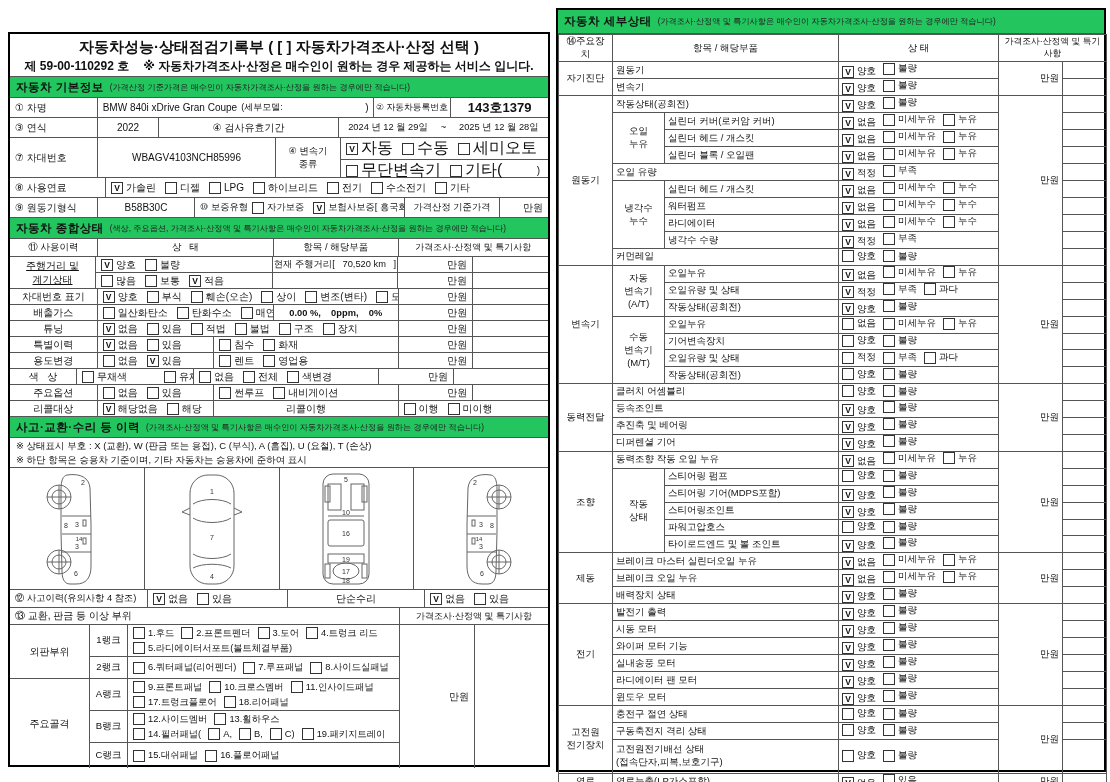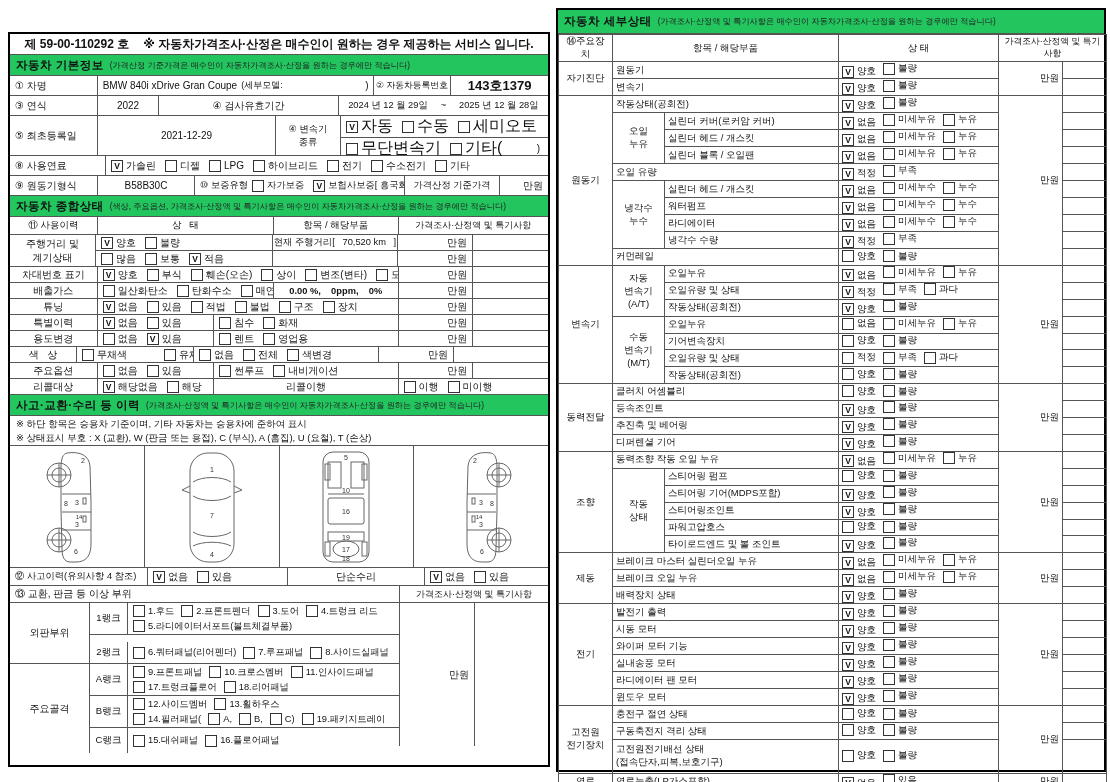--- a/index.html
+++ b/index.html
@@ -57,20 +57,21 @@
   svg text{font-family:"Liberation Sans","DejaVu Sans",sans-serif;}
   .diagcell{border-right:1px solid #555;flex:1;display:flex;align-items:center;justify-content:center;box-sizing:border-box;}
   .diagcell:last-child{border-right:none;}
 </style>
 </head>
 <body>
 
 <div id="page">
 
   <div id="left-panel" class="panel">
+    <div class="title1">자동차성능·상태점검기록부 ( [      ] 자동차가격조사·산정 선택 )</div>
     <div class="title2">
       <span>제    59-00-110292    호</span>
       <span>※ 자동차가격조사·산정은 매수인이 원하는 경우 제공하는 서비스 입니다.</span>
     </div>
 
     <div class="bar" style="height:21px">
       <b>자동차 기본정보</b>
       <span class="note">(가격산정 기준가격은 매수인이 자동차가격조사·산정을 원하는 경우에만 적습니다)</span>
     </div>
 
@@ -88,22 +89,22 @@
     <div class="trow" style="height:20px">
       <div class="cell lf" style="width:88px">③ 연식</div>
       <div class="cell cen" style="width:62px">2022</div>
       <div class="cell cen" style="width:180px">④ 검사유효기간</div>
       <div class="cell cen last" style="width:210px;font-size:9.3px">2024 년 12 월 29일     ~     2025 년 12 월 28일</div>
     </div>
 
     <div class="trow" style="height:40px">
       <div class="stack" style="width:265px;border-right:1px solid #555;">
         <div class="srow">
-          <div class="cell lf" style="width:88px">⑤ 최초등록일</div>
-          <div class="cell cen last" style="width:177px">2021-12-29</div>
+          <div class="cell lf" style="width:88px">⑦ 차대번호</div>
+          <div class="cell cen last" style="width:177px">WBAGV4103NCH85996</div>
         </div>
       </div>
       <div class="cell cen" style="width:65px;font-size:9.3px;text-align:center"><span><div>④ 변속기</div><div>종류</div></span></div>
       <div class="stack" style="flex:1">
         <div class="srow" style="align-items:center;padding-left:5px">
             <span class="cbi"><span class="cbbox">V</span><span>자동</span></span>
             <span class="cbi"><span class="cbbox"></span><span>수동</span></span>
             <span class="cbi"><span class="cbbox"></span><span>세미오토</span></span>
           </div>
         <div class="srow" style="align-items:center;padding-left:5px">
@@ -138,21 +139,21 @@
     </div>
 
     <div class="chead">
       <div class="cell cen" style="width:88px">⑪ 사용이력</div>
       <div class="cell cen" style="width:177px">상   태</div>
       <div class="cell cen" style="width:125px">항목 / 해당부품</div>
       <div class="cell cen last" style="width:150px;font-size:9px">가격조사·산정액 및 특기사항</div>
     </div>
     <div id="comp-rows">
         <div class="trow" style="height: 32px;">
-          <div class="cell cen" style="width: 88px; text-align: center;"><div><div>주행거리 및</div><div>계기상태</div></div></div>
+          <div class="cell cen" style="width: 88px; text-align: center; text-decoration: underline;"><div><div>주행거리 및</div><div>계기상태</div></div></div>
           <div class="stack" style="flex: 1 1 0%;">
             <div class="srow">
               <div class="cell lf" style="width: 177px;"><span class="cbi"><span class="cbbox">V</span><span>양호</span></span><span class="cbi"><span class="cbbox"></span><span>불량</span></span></div>
               <div class="cell cen" style="width: 125px; font-size: 9.3px;">현재 주행거리[   70,520 km   ]</div>
               <div class="cell rt" style="width: 75px;">만원</div>
               <div class="cell last" style="width: 75px;"></div>
             </div>
             <div class="srow">
               <div class="cell lf" style="width: 177px;"><span class="cbi"><span class="cbbox"></span><span>많음</span></span><span class="cbi"><span class="cbbox"></span><span>보통</span></span><span class="cbi"><span class="cbbox">V</span><span>적음</span></span></div>
               <div class="cell cen" style="width: 125px; font-size: 9.3px;"></div>
@@ -214,22 +215,22 @@
           <div class="cell cen" style="width: 185px;">리콜이행</div>
           <div class="cell lf last" style="width: 150px;"><span class="cbi"><span class="cbbox"></span><span>이행</span></span><span class="cbi"><span class="cbbox"></span><span>미이행</span></span></div>
         </div>
       </div>
 
     <div class="bar" style="height:21px">
       <b>사고·교환·수리 등 이력</b>
       <span class="note">(가격조사·산정액 및 특기사항은 매수인이 자동차가격조사·산정을 원하는 경우에만 적습니다)</span>
     </div>
     <div style="height:30px;border-bottom:1px solid #555;box-sizing:border-box;padding:1px 0 0 6px;font-size:9.5px;line-height:14px">
+      <div>※ 상태표시 부호 : X (교환), W (판금 또는 용접), C (부식), A (흠집), U (요철), T (손상)</div>
       <div>※ 하단 항목은 승용차 기준이며, 기타 자동차는 승용차에 준하여 표시</div>
-      <div>※ 상태표시 부호 : X (교환), W (판금 또는 용접), C (부식), A (흠집), U (요철), T (손상)</div>
     </div>
 
     <div style="display:flex;height:122px;border-bottom:1px solid #555;box-sizing:border-box">
       <div class="diagcell">
         <svg width="92" height="118" viewBox="0 0 92 118">
           <g fill="none" stroke="#666" stroke-width="1">
             <path d="M36,5 C50,3 58,8 59,18 L60,54 L60,96 C60,108 55,114 45,114 L39,114 C33,114 31,108 31,101 L30,62 L30,20 C30,10 32,6 36,5 Z"></path>
             <line x1="31" y1="46" x2="60" y2="46"></line>
               <line x1="31" y1="64" x2="60" y2="64"></line>
               <line x1="31" y1="82" x2="60" y2="82"></line>
@@ -351,21 +352,21 @@
                     <span class="cbi"><span class="cbbox"></span><span>1.후드</span></span>
                     <span class="cbi"><span class="cbbox"></span><span>2.프론트펜더</span></span>
                     <span class="cbi"><span class="cbbox"></span><span>3.도어</span></span>
                     <span class="cbi"><span class="cbbox"></span><span>4.트렁크 리드</span></span>
                   </div>
                   <div class="rline">
                     <span class="cbi"><span class="cbbox"></span><span>5.라디에이터서포트(볼트체결부품)</span></span>
                   </div>
                 </div>
               </div>
-              <div class="rrow" style="height: 21px; margin-top: 7px;">
+              <div class="rrow" style="height: 21px;">
                 <div class="rlabel">2랭크</div>
                 <div class="rcontent">
                   <div class="rline">
                     <span class="cbi"><span class="cbbox"></span><span>6.쿼터패널(리어펜더)</span></span>
                     <span class="cbi"><span class="cbbox"></span><span>7.루프패널</span></span>
                     <span class="cbi"><span class="cbbox"></span><span>8.사이드실패널</span></span>
                   </div>
                 </div>
               </div>
             </div>

